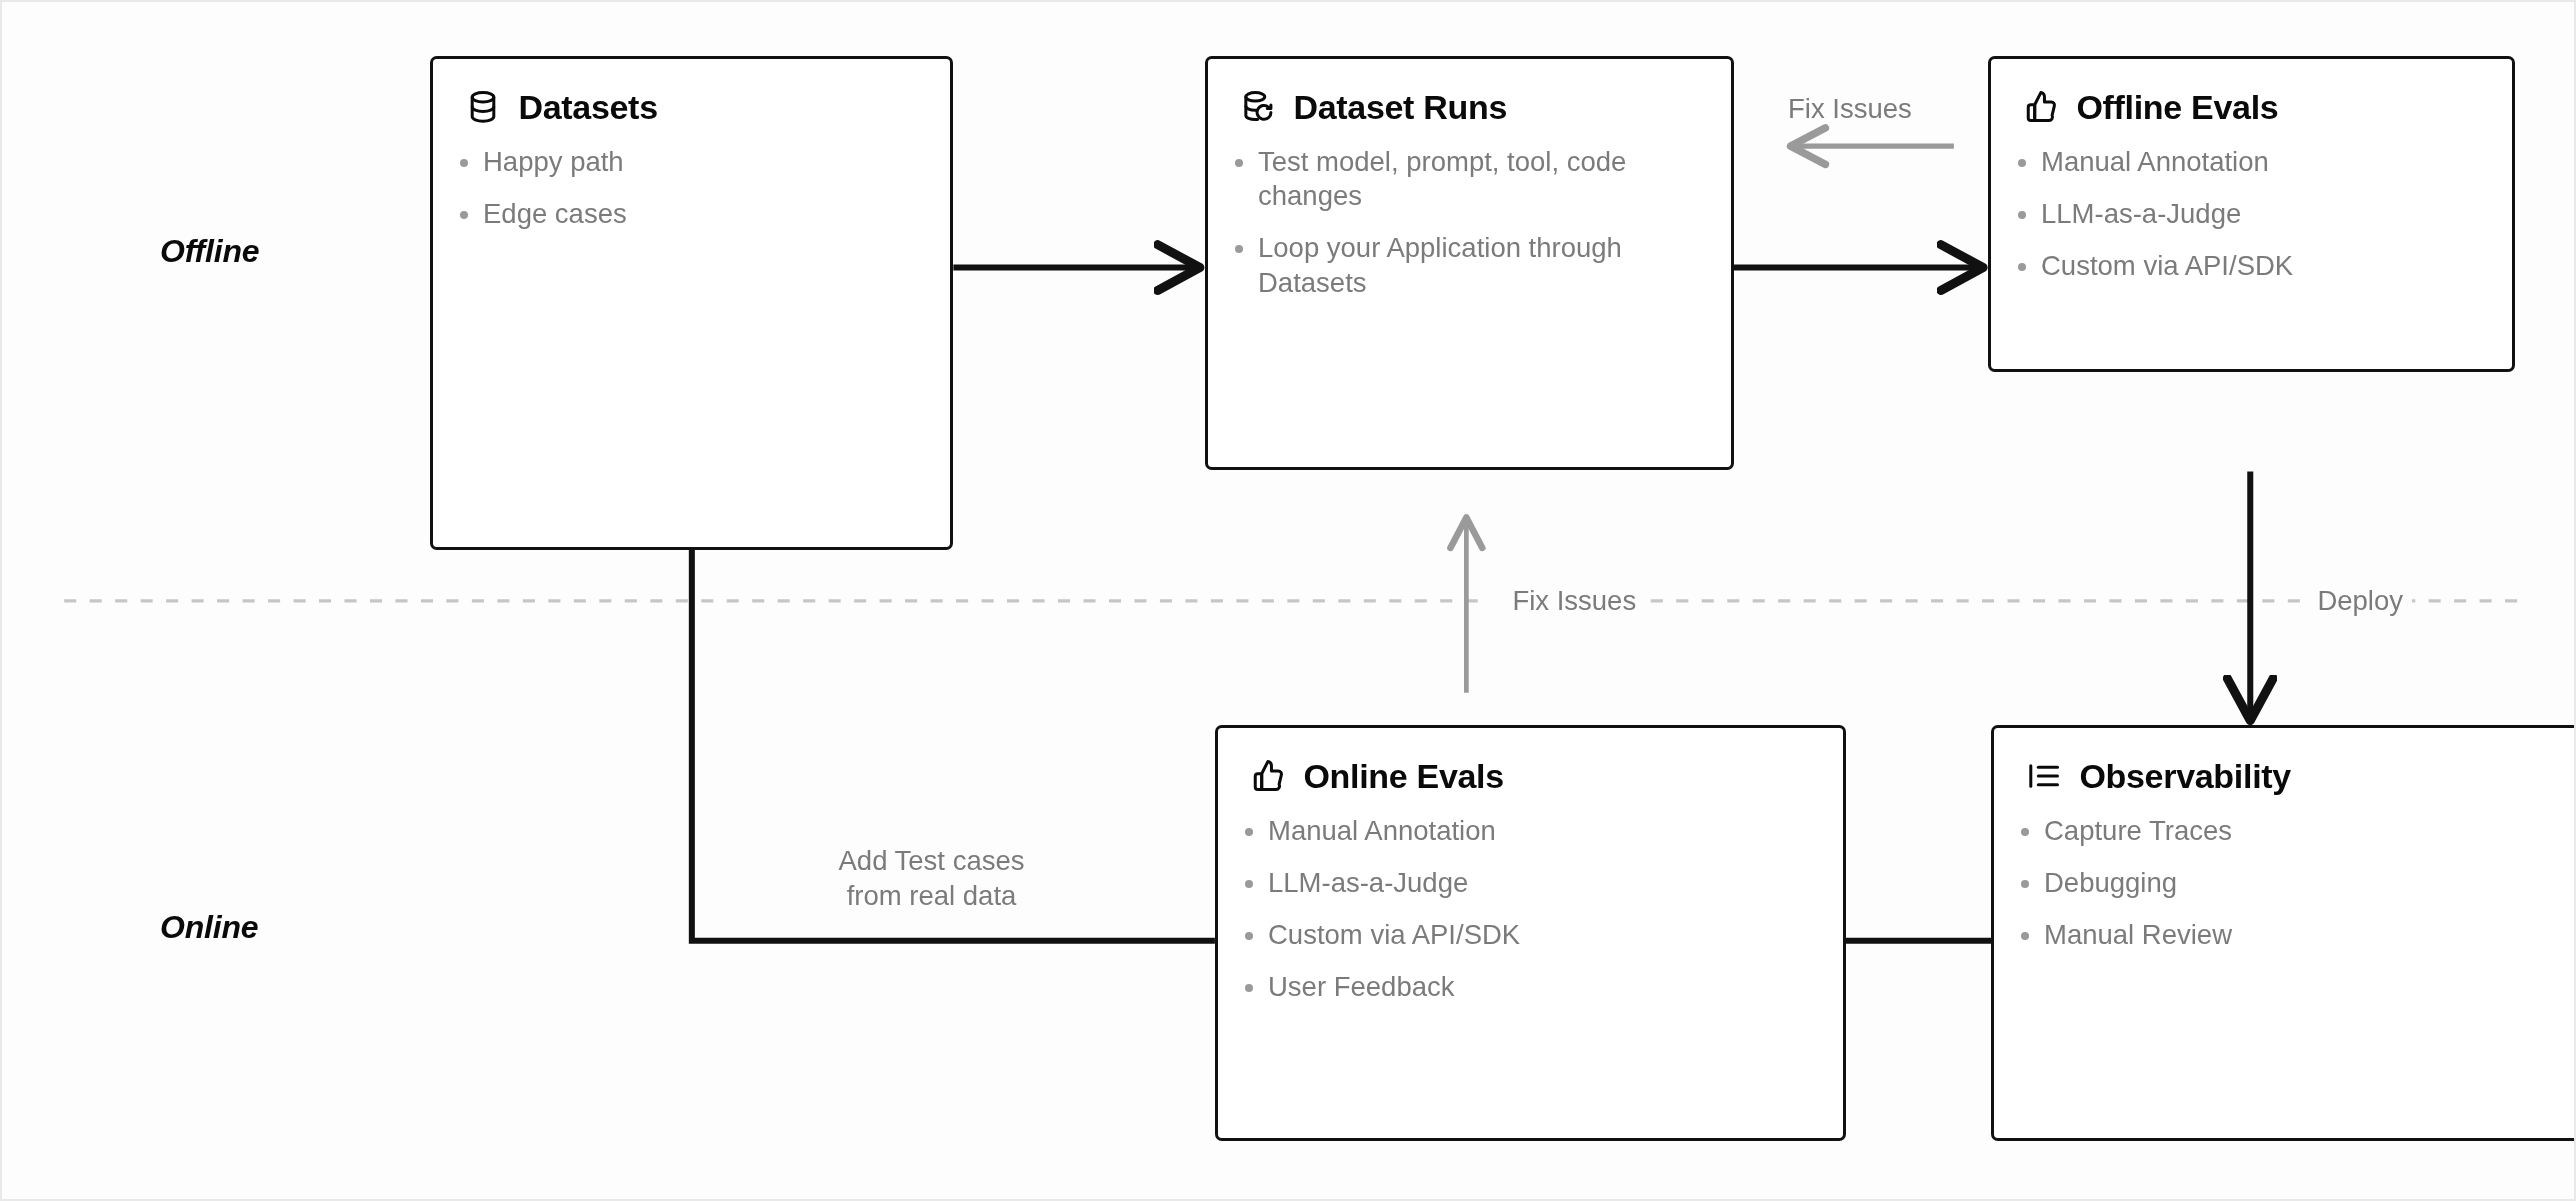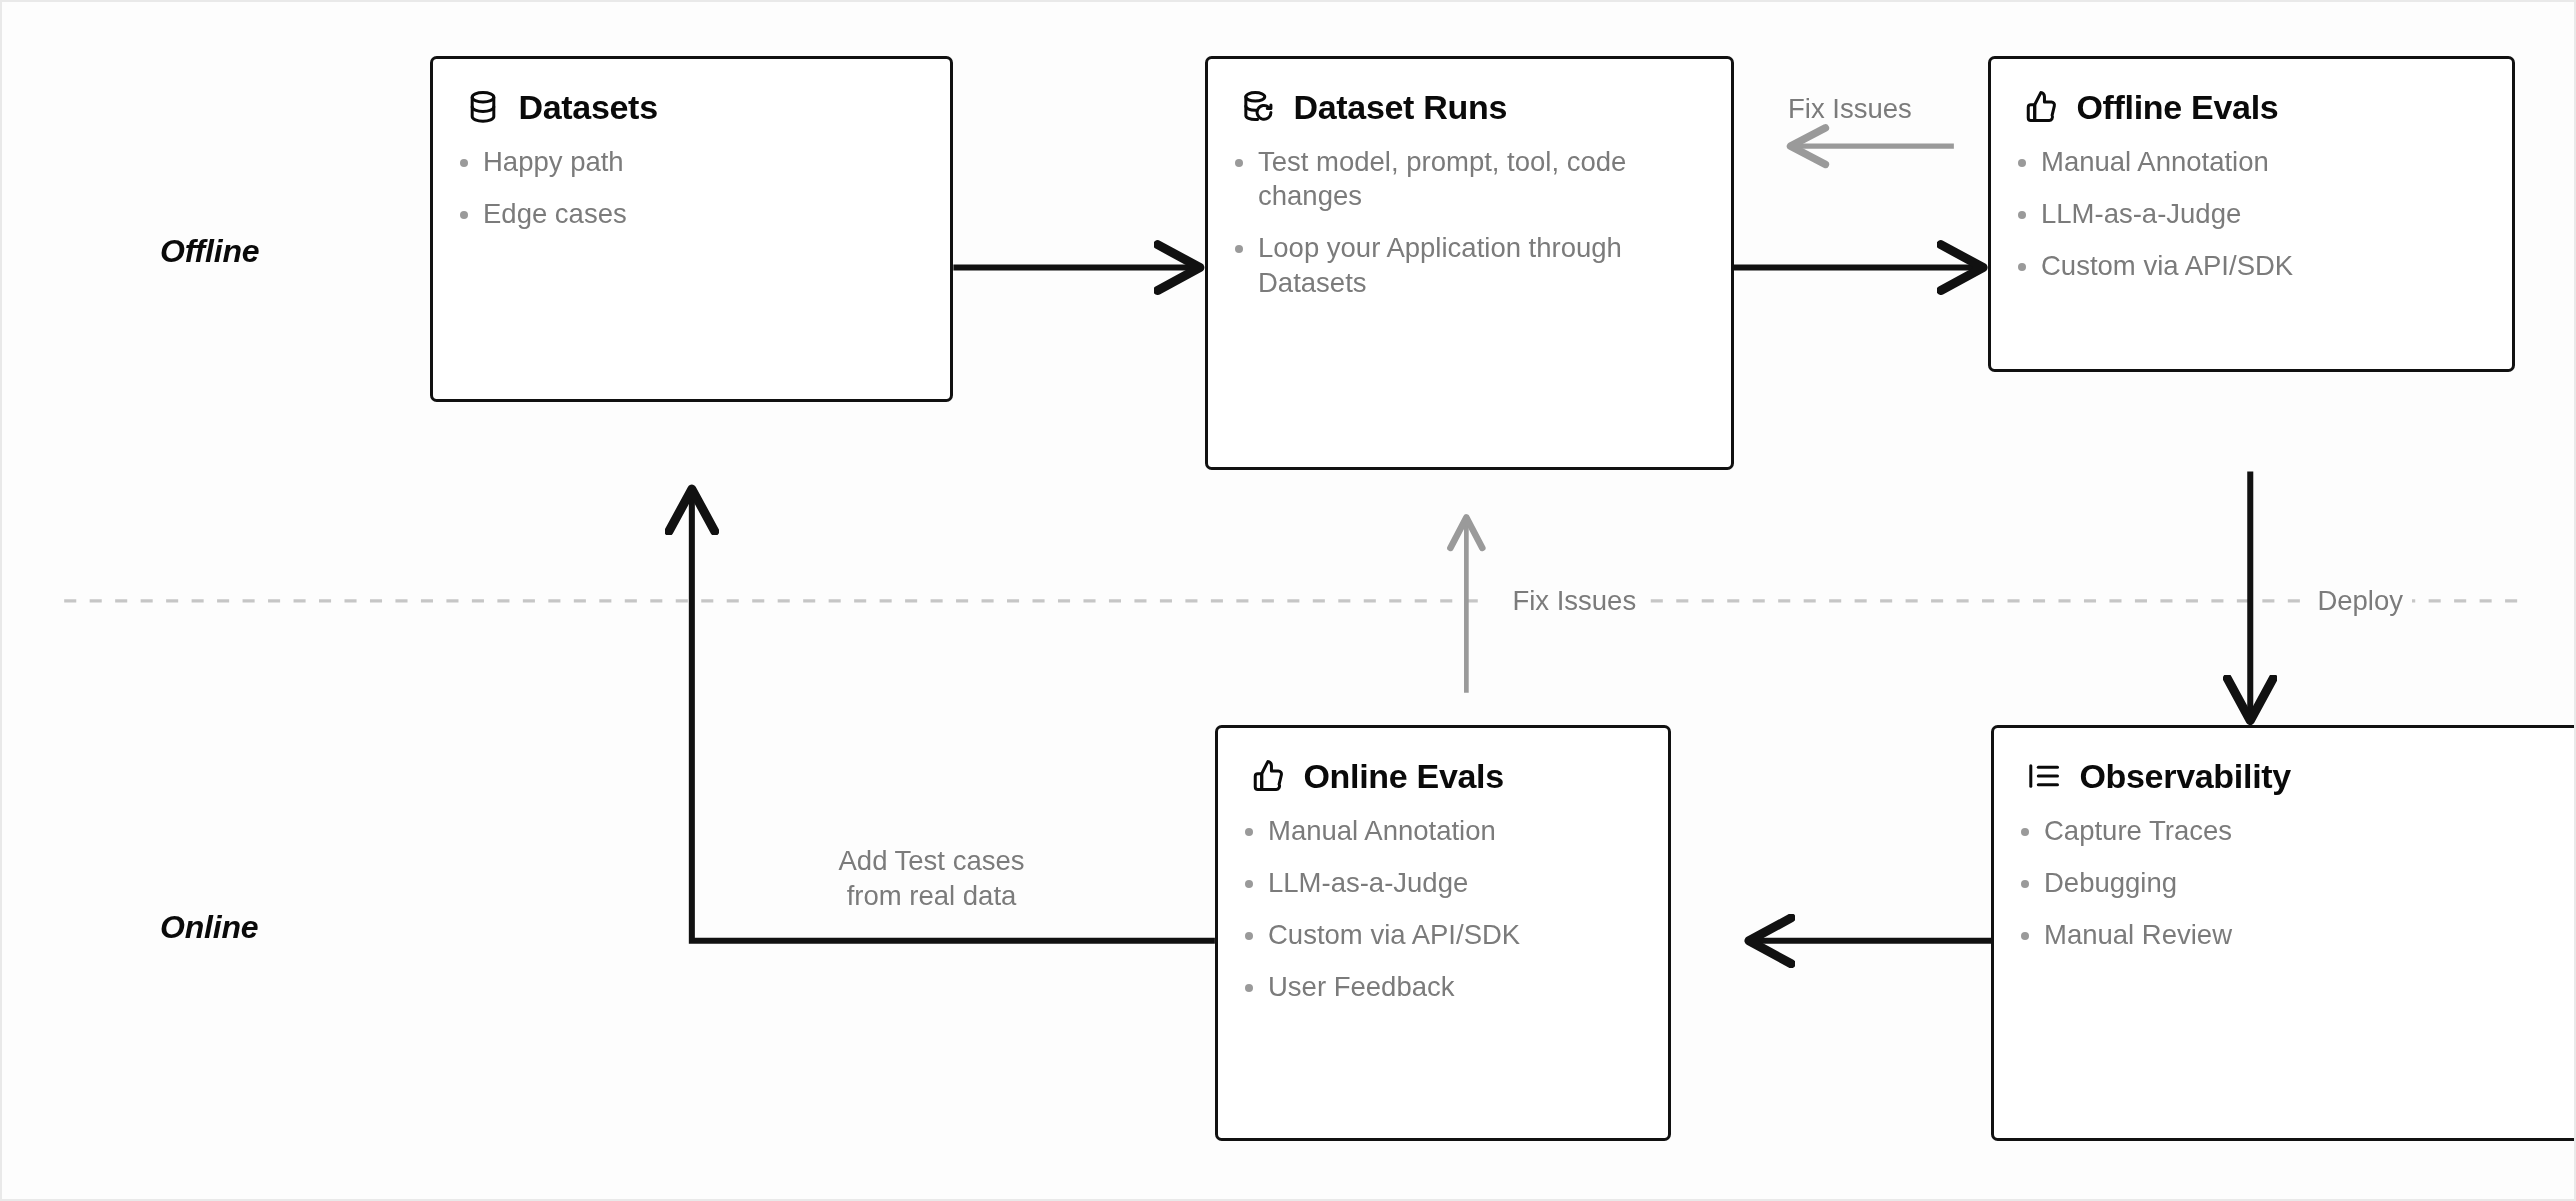--- a/index.html
+++ b/index.html
@@ -88,21 +88,21 @@
 
   <div class="edge-label boxed" style="left:1501px;top:581px;">Fix Issues</div>
 
   <div class="edge-label boxed" style="left:2306px;top:581px;">Deploy</div>
 
   <div class="edge-label" style="left:812px;top:841px;width:235px;">
     <div>Add Test cases</div>
     <div>from real data</div>
   </div>
 
-  <div class="node" id="n-datasets" style="left:428px;top:54px;width:523px;height:346px;">
+  <div class="node" id="n-datasets" style="left:428px;top:54px;width:523px;height:494px;">
     <div class="node-head">
       <svg class="node-icon" viewBox="0 0 24 24" fill="none" stroke="#0a0a0a" stroke-width="2" stroke-linecap="round" stroke-linejoin="round">
         <ellipse cx="12" cy="5.5" rx="7.2" ry="3.1"></ellipse>
         <path d="M4.8,5.5 v12.9 c0,1.7 3.2,3.1 7.2,3.1 s7.2,-1.4 7.2,-3.1 V5.5"></path>
         <path d="M4.8,11.9 c0,1.7 3.2,3.1 7.2,3.1 s7.2,-1.4 7.2,-3.1"></path>
       </svg>
       <div class="node-title">Datasets</div>
     </div>
     <ul class="node-list">
       <li>Happy path</li>
@@ -135,21 +135,21 @@
       </svg>
       <div class="node-title">Offline Evals</div>
     </div>
     <ul class="node-list">
       <li>Manual Annotation</li>
       <li>LLM-as-a-Judge</li>
       <li>Custom via API/SDK</li>
     </ul>
   </div>
 
-  <div class="node" id="n-online-evals" style="left:1213px;top:723px;width:456px;height:416px;">
+  <div class="node" id="n-online-evals" style="left:1213px;top:723px;width:631px;height:416px;">
     <div class="node-head">
       <svg class="node-icon" viewBox="0 0 24 24" fill="none" stroke="#0a0a0a" stroke-width="2" stroke-linecap="round" stroke-linejoin="round">
         <path d="M7.8,21 H5.2 A1.7,1.7 0 0,1 3.5,19.3 v-7.1 A1.7,1.7 0 0,1 5.2,10.5 H7.8 z"></path>
         <path d="M7.8,10.5 l4.1,-8.1 a2.6,2.6 0 0,1 2.4,2.6 v3.6 h4.6 a2.1,2.1 0 0,1 2.0,2.6 l-1.5,6.4 A2.3,2.3 0 0,1 17.2,21 H7.8 z"></path>
       </svg>
       <div class="node-title">Online Evals</div>
     </div>
     <ul class="node-list">
       <li>Manual Annotation</li>
       <li>LLM-as-a-Judge</li>

